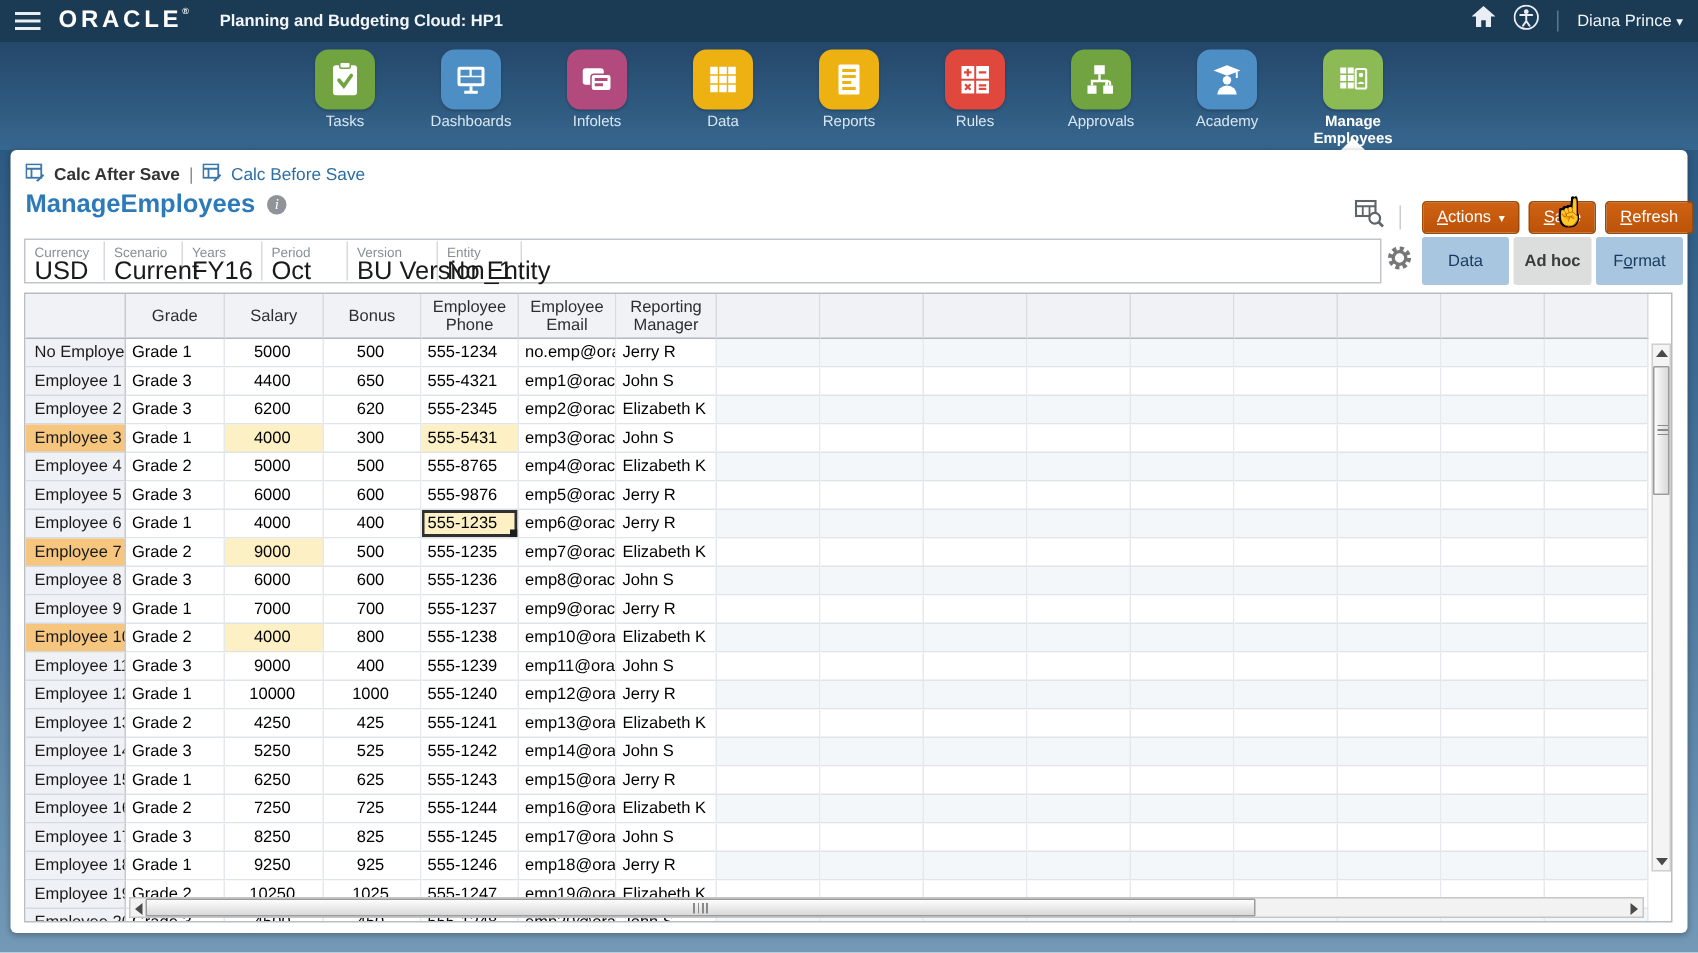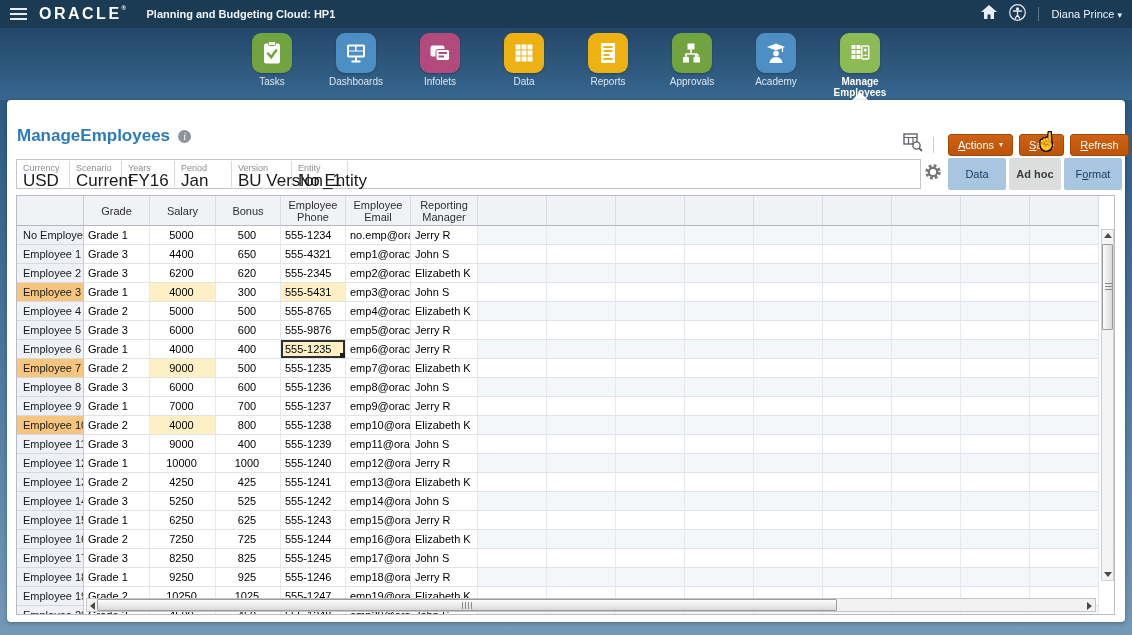--- a/index.html
+++ b/index.html
@@ -200,20 +200,35 @@
         <rect x="6" y="3" width="14" height="20" rx="1" fill="#fff"></rect>
         <rect x="8.5" y="6" width="9" height="2" fill="#edb211"></rect>
         <rect x="8.5" y="10" width="9" height="2" fill="#edb211"></rect>
         <rect x="8.5" y="14" width="6" height="2" fill="#edb211"></rect>
         <rect x="8.5" y="18" width="9" height="2" fill="#edb211"></rect>
       </svg>
     </div>
     <div class="nav-label">Reports</div>
   </div>
   <div class="nav-item">
+    <div class="nav-icon c-red">
+      <svg width="26" height="26" viewBox="0 0 26 26">
+        <rect x="4" y="4" width="8.5" height="8.5" fill="#fff"></rect>
+          <rect x="13.8" y="4" width="8.5" height="8.5" fill="#fff"></rect>
+        <rect x="4" y="13.8" width="8.5" height="8.5" fill="#fff"></rect>
+          <rect x="13.8" y="13.8" width="8.5" height="8.5" fill="#fff"></rect>
+        <path d="M8.2 5.8 v5 M5.7 8.3 h5" stroke="#e0473d" stroke-width="1.5"></path>
+        <path d="M15.5 8.3 h5" stroke="#e0473d" stroke-width="1.5"></path>
+        <path d="M6.4 16.2 l3.6 3.6 M10 16.2 l-3.6 3.6" stroke="#e0473d" stroke-width="1.5"></path>
+        <path d="M15.5 16.9 h5 M15.5 19.3 h5" stroke="#e0473d" stroke-width="1.5"></path>
+      </svg>
+    </div>
+    <div class="nav-label">Rules</div>
+  </div>
+  <div class="nav-item">
     <div class="nav-icon c-green">
       <svg width="26" height="26" viewBox="0 0 26 26">
         <rect x="8.5" y="3.5" width="7" height="6" fill="#fff"></rect>
         <path d="M12 9.5 v4.5 h-5 v3 M12 14 h5 v3" stroke="#fff" stroke-width="1.6" fill="none"></path>
         <rect x="4" y="17" width="6" height="5.5" fill="#fff"></rect>
         <rect x="14.5" y="17" width="6.5" height="5.5" fill="#fff"></rect>
         <path d="M16.5 17 v-1.5 a1.3 1.3 0 0 1 2.6 0 V17" stroke="#fff" stroke-width="1.4" fill="none"></path>
       </svg>
     </div>
     <div class="nav-label">Approvals</div>
@@ -244,20 +259,39 @@
         <circle cx="18.3" cy="10" r="1.5" fill="#fff"></circle>
         <path d="M16 16 a2.4 2.2 0 0 1 4.6 0" fill="#fff"></path>
       </svg>
     </div>
     <div class="nav-label">Manage Employees</div>
   </div>
 </div>
 
 <div class="card">
 
+  <div class="links-row">
+    <span>
+      <svg width="13" height="12" viewBox="0 0 13 12">
+          <rect x="0.5" y="0.5" width="10" height="9" fill="none" stroke="#3a77ad" stroke-width="1.2"></rect>
+          <path d="M0.5 3.5 h10 M4 3.5 v6" stroke="#3a77ad" stroke-width="1.2"></path>
+          <path d="M7 11.5 l4.5 -4.5 l1 1 l-4.5 4.5 Z" fill="#3a77ad"></path>
+        </svg>
+    </span>
+    <span class="calc-link-strong">Calc After Save</span>
+    <span class="link-sep">|</span>
+    <span>
+      <svg width="13" height="12" viewBox="0 0 13 12">
+          <rect x="0.5" y="0.5" width="10" height="9" fill="none" stroke="#3a77ad" stroke-width="1.2"></rect>
+          <path d="M0.5 3.5 h10 M4 3.5 v6" stroke="#3a77ad" stroke-width="1.2"></path>
+          <path d="M7 11.5 l4.5 -4.5 l1 1 l-4.5 4.5 Z" fill="#3a77ad"></path>
+        </svg>
+    </span>
+    <span class="calc-link">Calc Before Save</span>
+  </div>
 
   <div class="page-title-row">
     <span class="page-title">ManageEmployees</span>
     <span class="info-icon">i</span>
   </div>
 
   <div class="btn-row">
     <span>
       <svg width="20" height="19" viewBox="0 0 20 19">
         <rect x="1" y="1" width="13" height="10" fill="none" stroke="#5f6368" stroke-width="1.4"></rect>
@@ -287,21 +321,21 @@
     <div class="pov-cell" style="width:52px">
       <div class="pov-label">Scenario</div>
       <div class="pov-value">Current</div>
     </div>
     <div class="pov-cell" style="width:53px">
       <div class="pov-label">Years</div>
       <div class="pov-value">FY16</div>
     </div>
     <div class="pov-cell" style="width:57px">
       <div class="pov-label">Period</div>
-      <div class="pov-value">Jan</div>
+      <div class="pov-value">Oct</div>
     </div>
     <div class="pov-cell" style="width:60px">
       <div class="pov-label">Version</div>
       <div class="pov-value">BU Version_1</div>
     </div>
     <div class="pov-cell" style="width:56px">
       <div class="pov-label">Entity</div>
       <div class="pov-value">No Entity</div>
     </div>
     <div class="pov-cell"></div>

